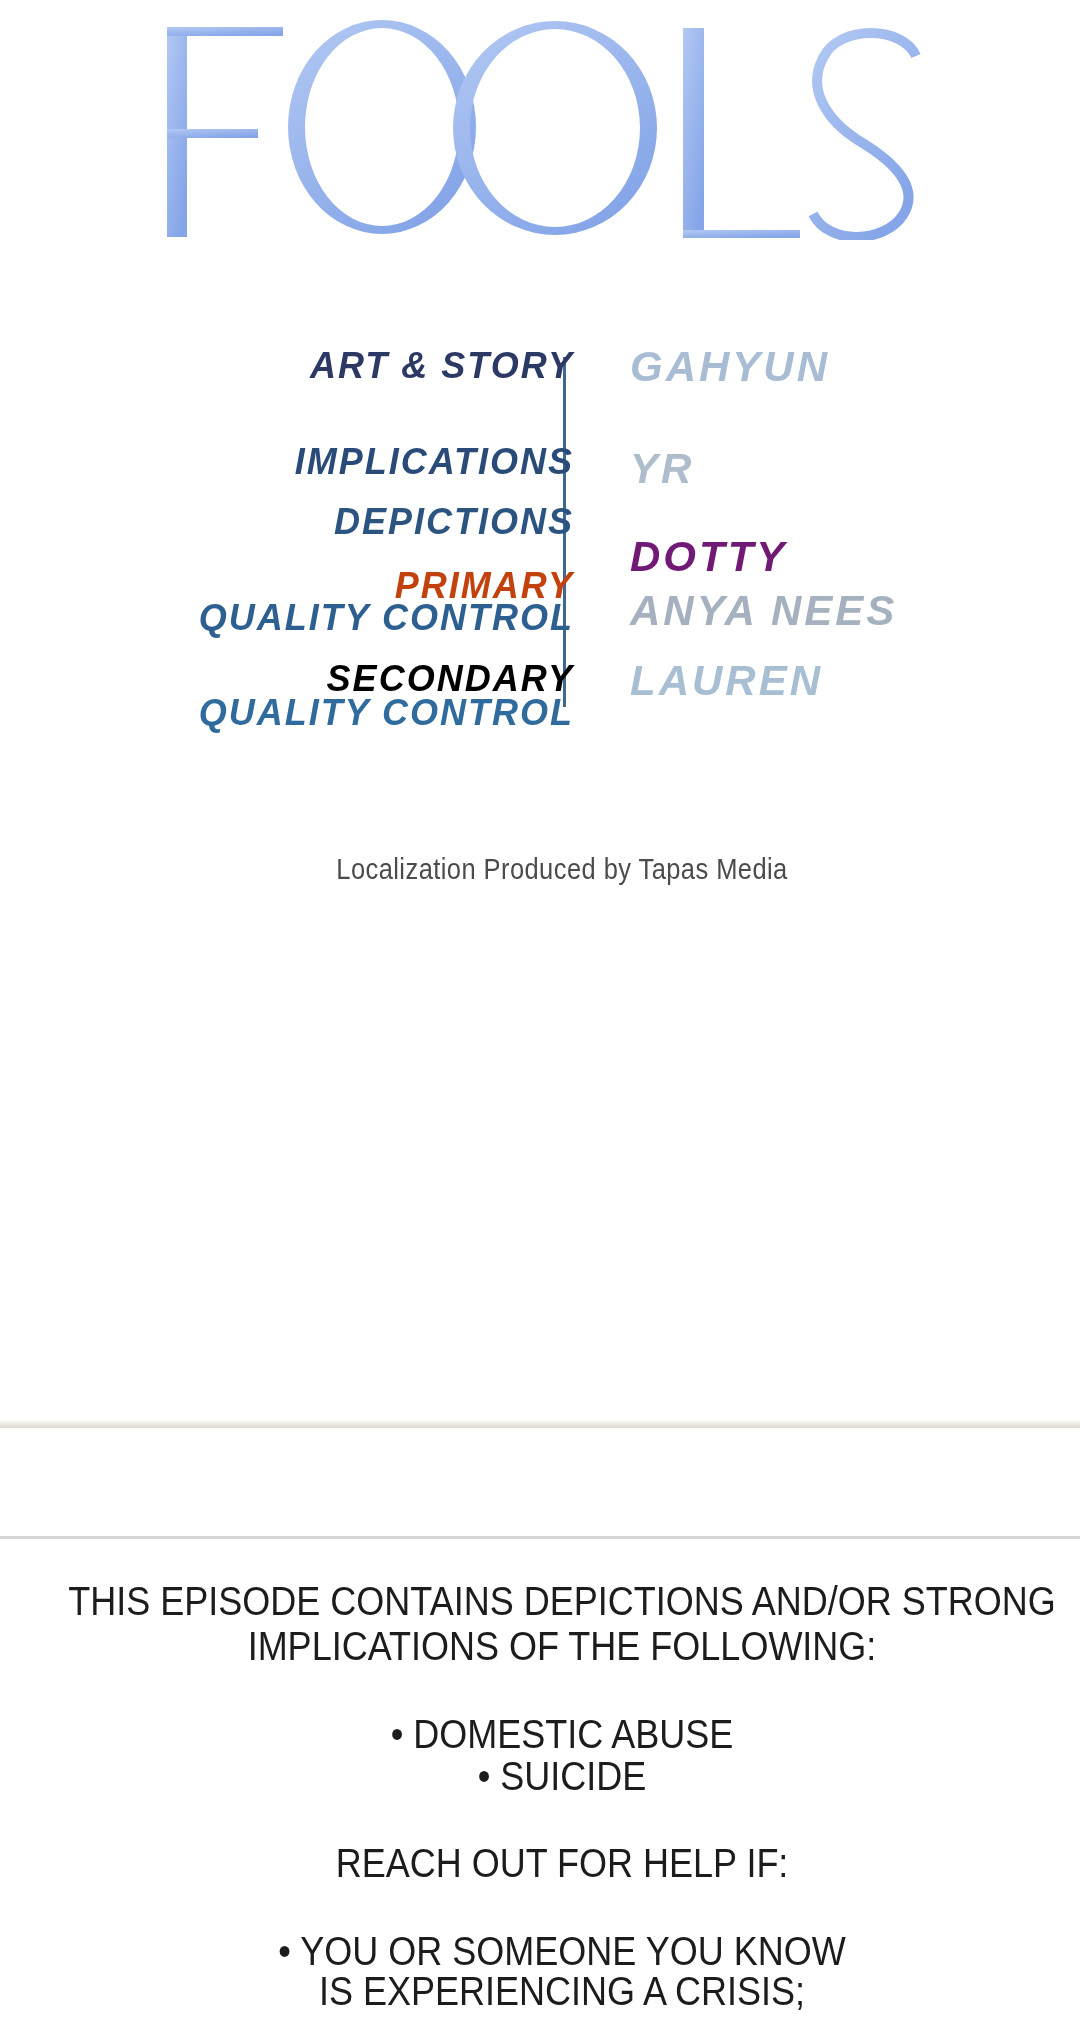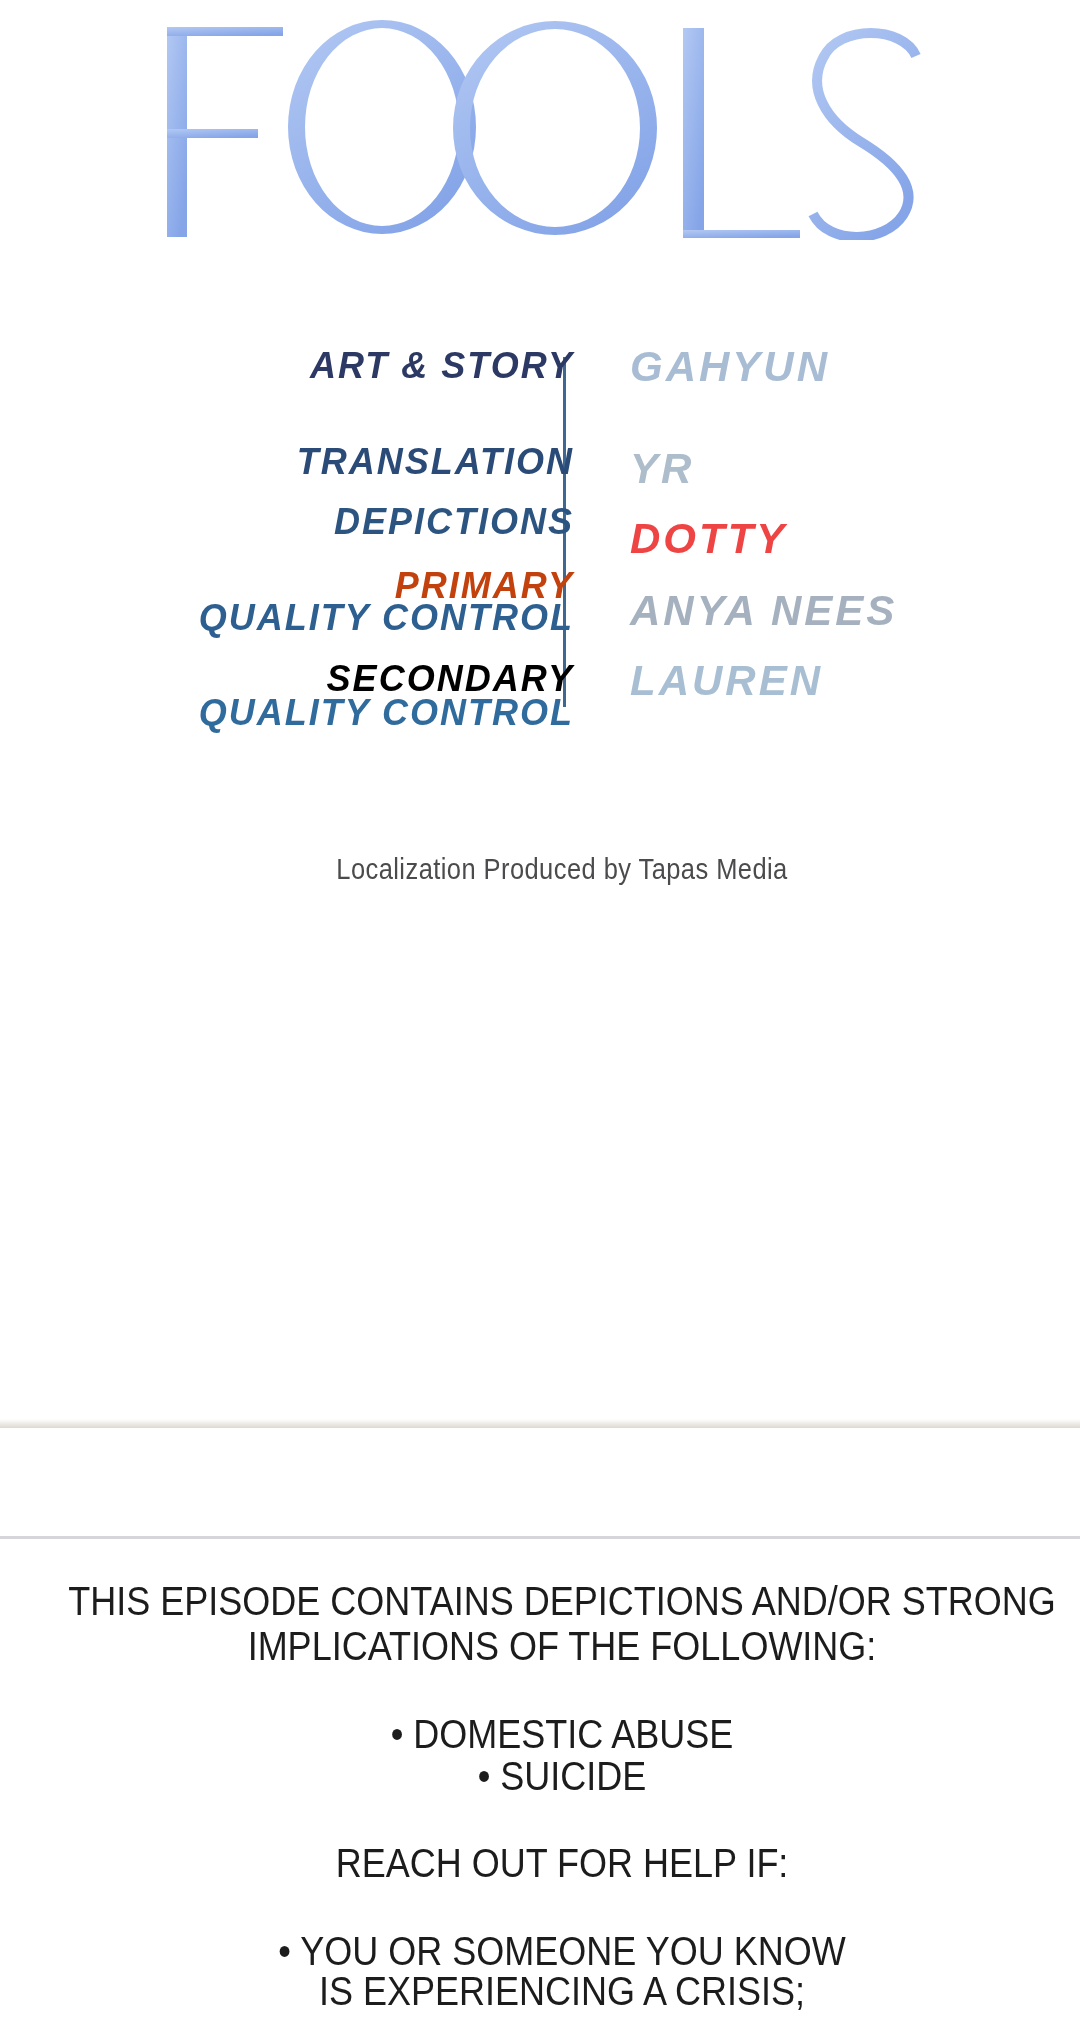--- a/index.html
+++ b/index.html
@@ -83,30 +83,30 @@
 
       <path fill="none" stroke="url(#lg)" stroke-width="10" d="M 793 38 C 780 8, 716 6, 700 40 C 684 70, 702 102, 738 124
            C 776 147, 796 172, 780 197 C 762 225, 706 228, 690 196"></path>
     </svg>
   </div>
 
   <div>
     <div class="divider"></div>
 
     <div class="role" style="top:348px;color:#2b3964;">ART &amp; STORY</div>
-    <div class="role" style="top:444px;color:#2a4a78;">TRANSLATION</div>
+    <div class="role" style="top:444px;color:#2a4a78;">IMPLICATIONS</div>
     <div class="role" style="top:504px;color:#2c5480;">DEPICTIONS</div>
     <div class="role" style="top:568px;color:#c2410c;">PRIMARY</div>
     <div class="role" style="top:600px;color:#2d6090;">QUALITY CONTROL</div>
     <div class="role" style="top:661px;color:#000000;font-style:italic;">SECONDARY</div>
     <div class="role" style="top:695px;color:#306b9d;">QUALITY CONTROL</div>
 
     <div class="cname" style="top:346px;color:#a8bdd3;">GAHYUN</div>
     <div class="cname" style="top:448px;color:#aebdcb;">YR</div>
-    <div class="cname" style="top:518px;color:#ef4444;">DOTTY</div>
+    <div class="cname" style="top:536px;color:#701a75;">DOTTY</div>
     <div class="cname" style="top:590px;color:#a5b1bf;">ANYA NEES</div>
     <div class="cname" style="top:660px;color:#a8bed2;font-style:italic;">LAUREN</div>
   </div>
 
   <div class="produced">Localization Produced by Tapas Media</div>
 
 
   <div class="torn-edge"></div>
   <div class="under-banner-line"></div>
 

